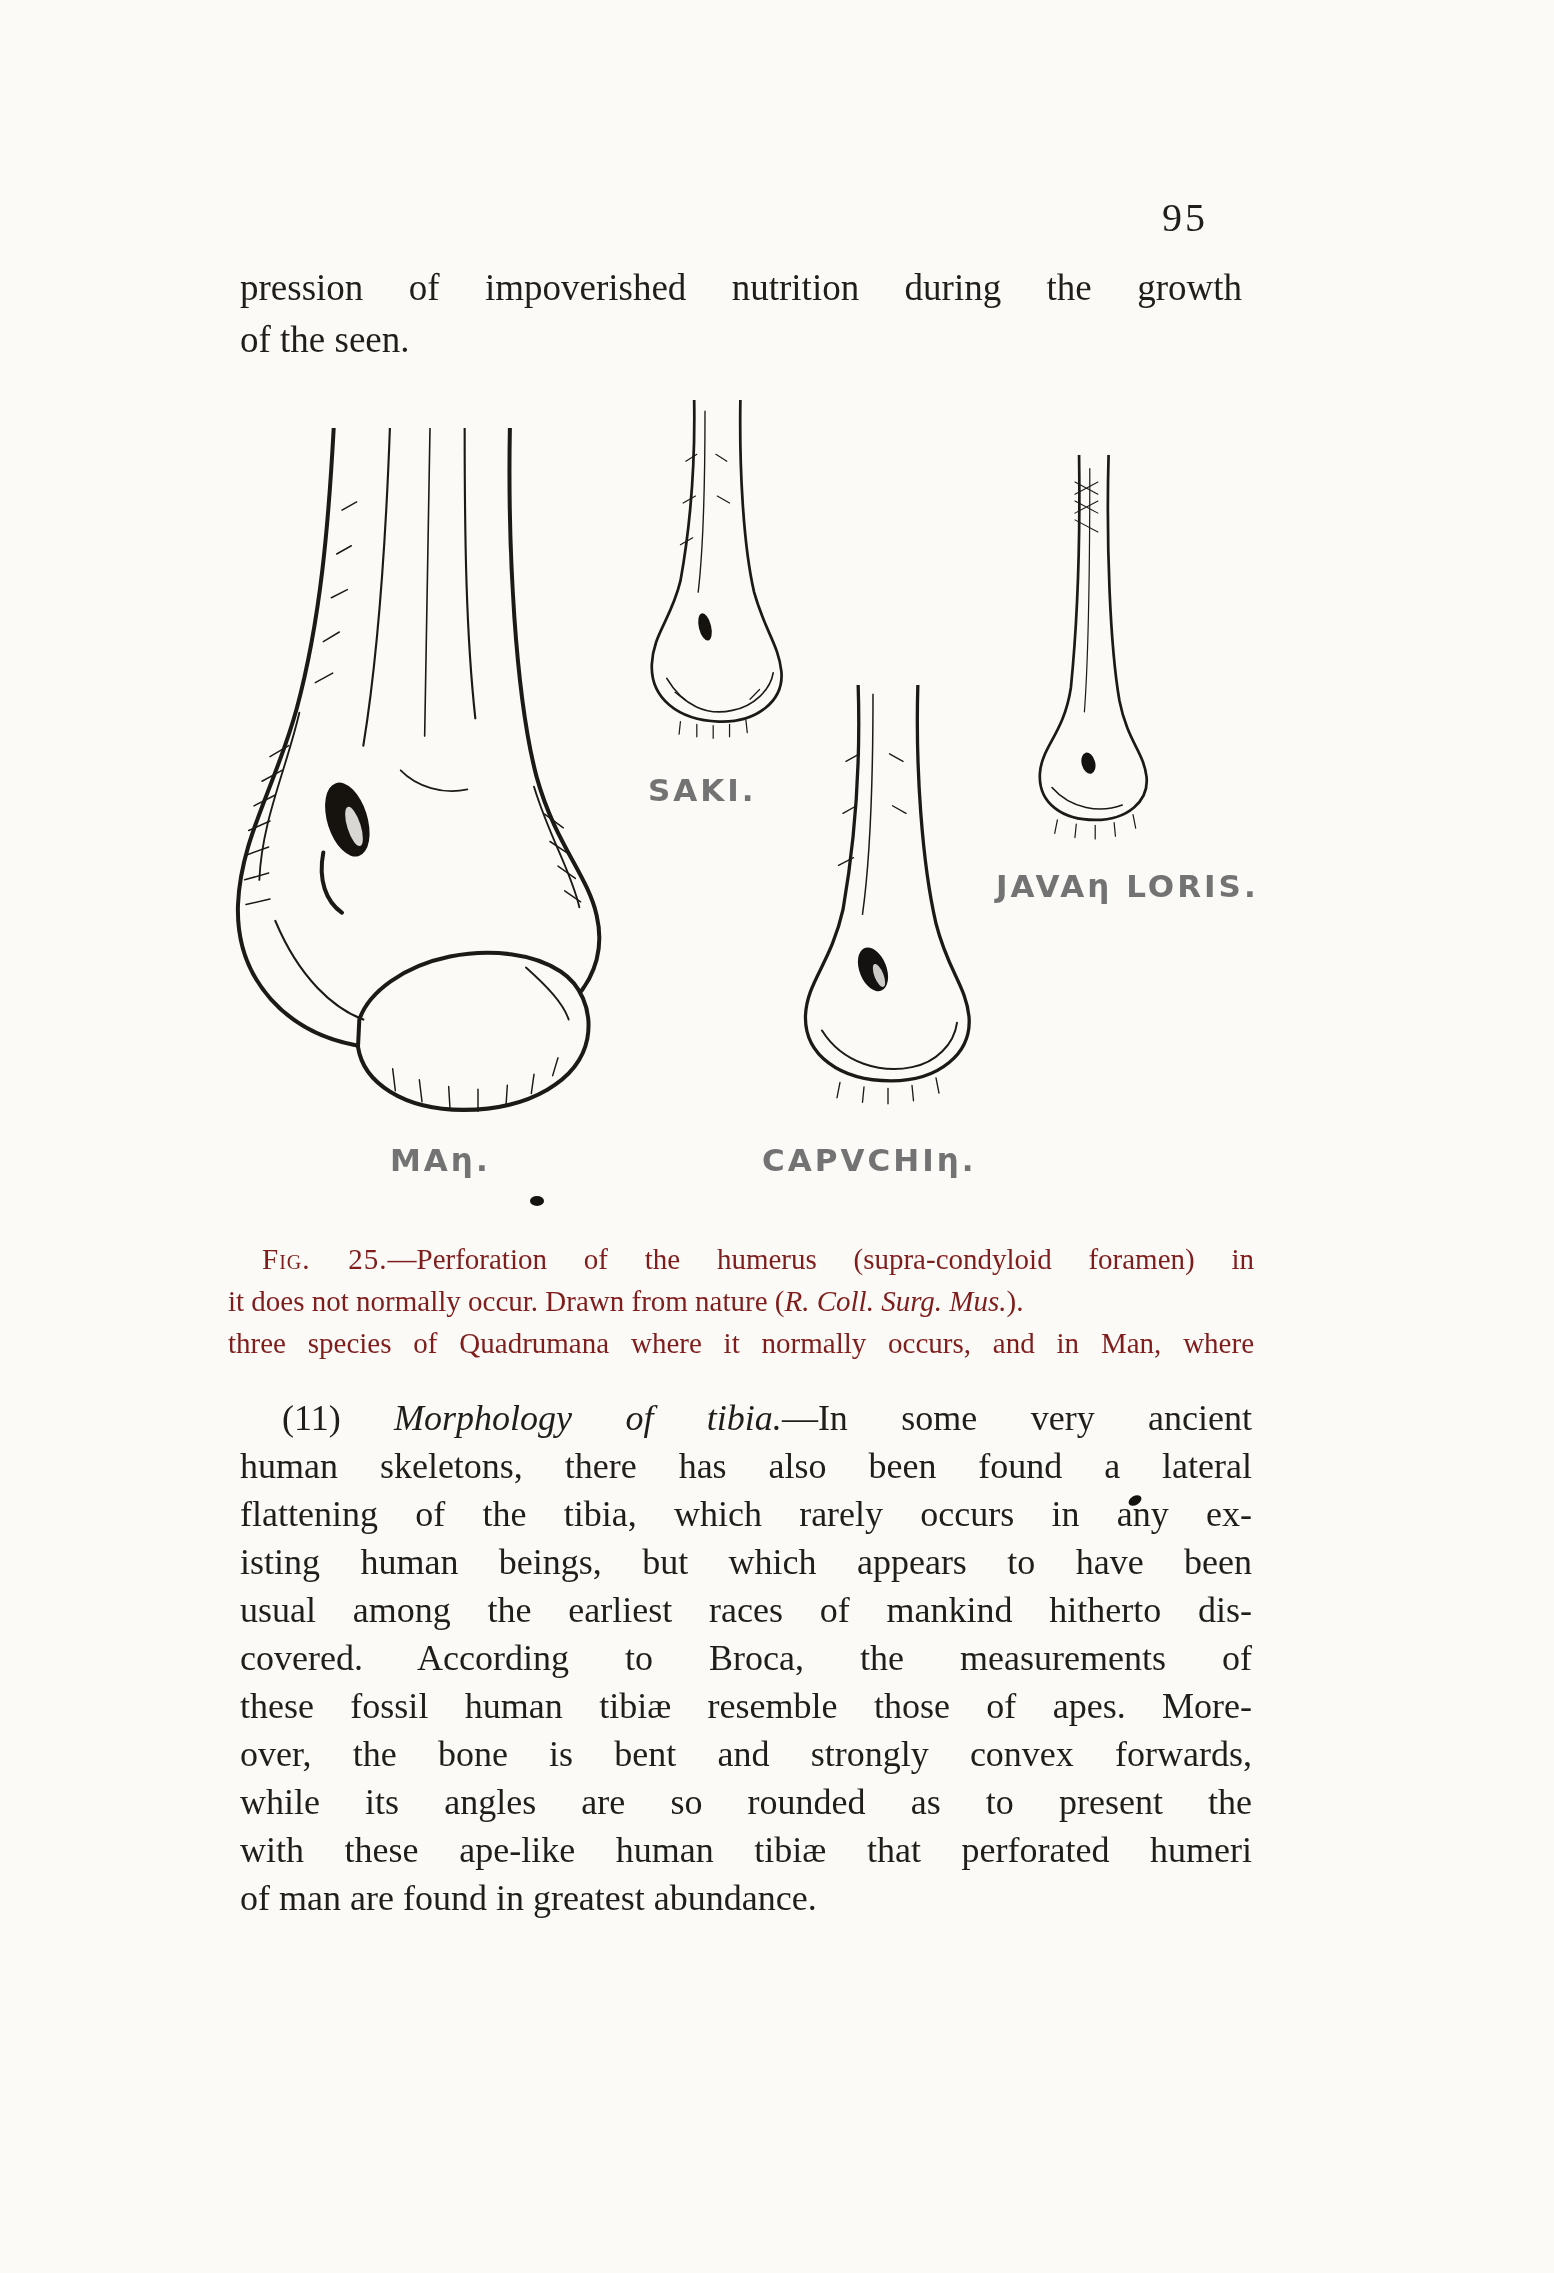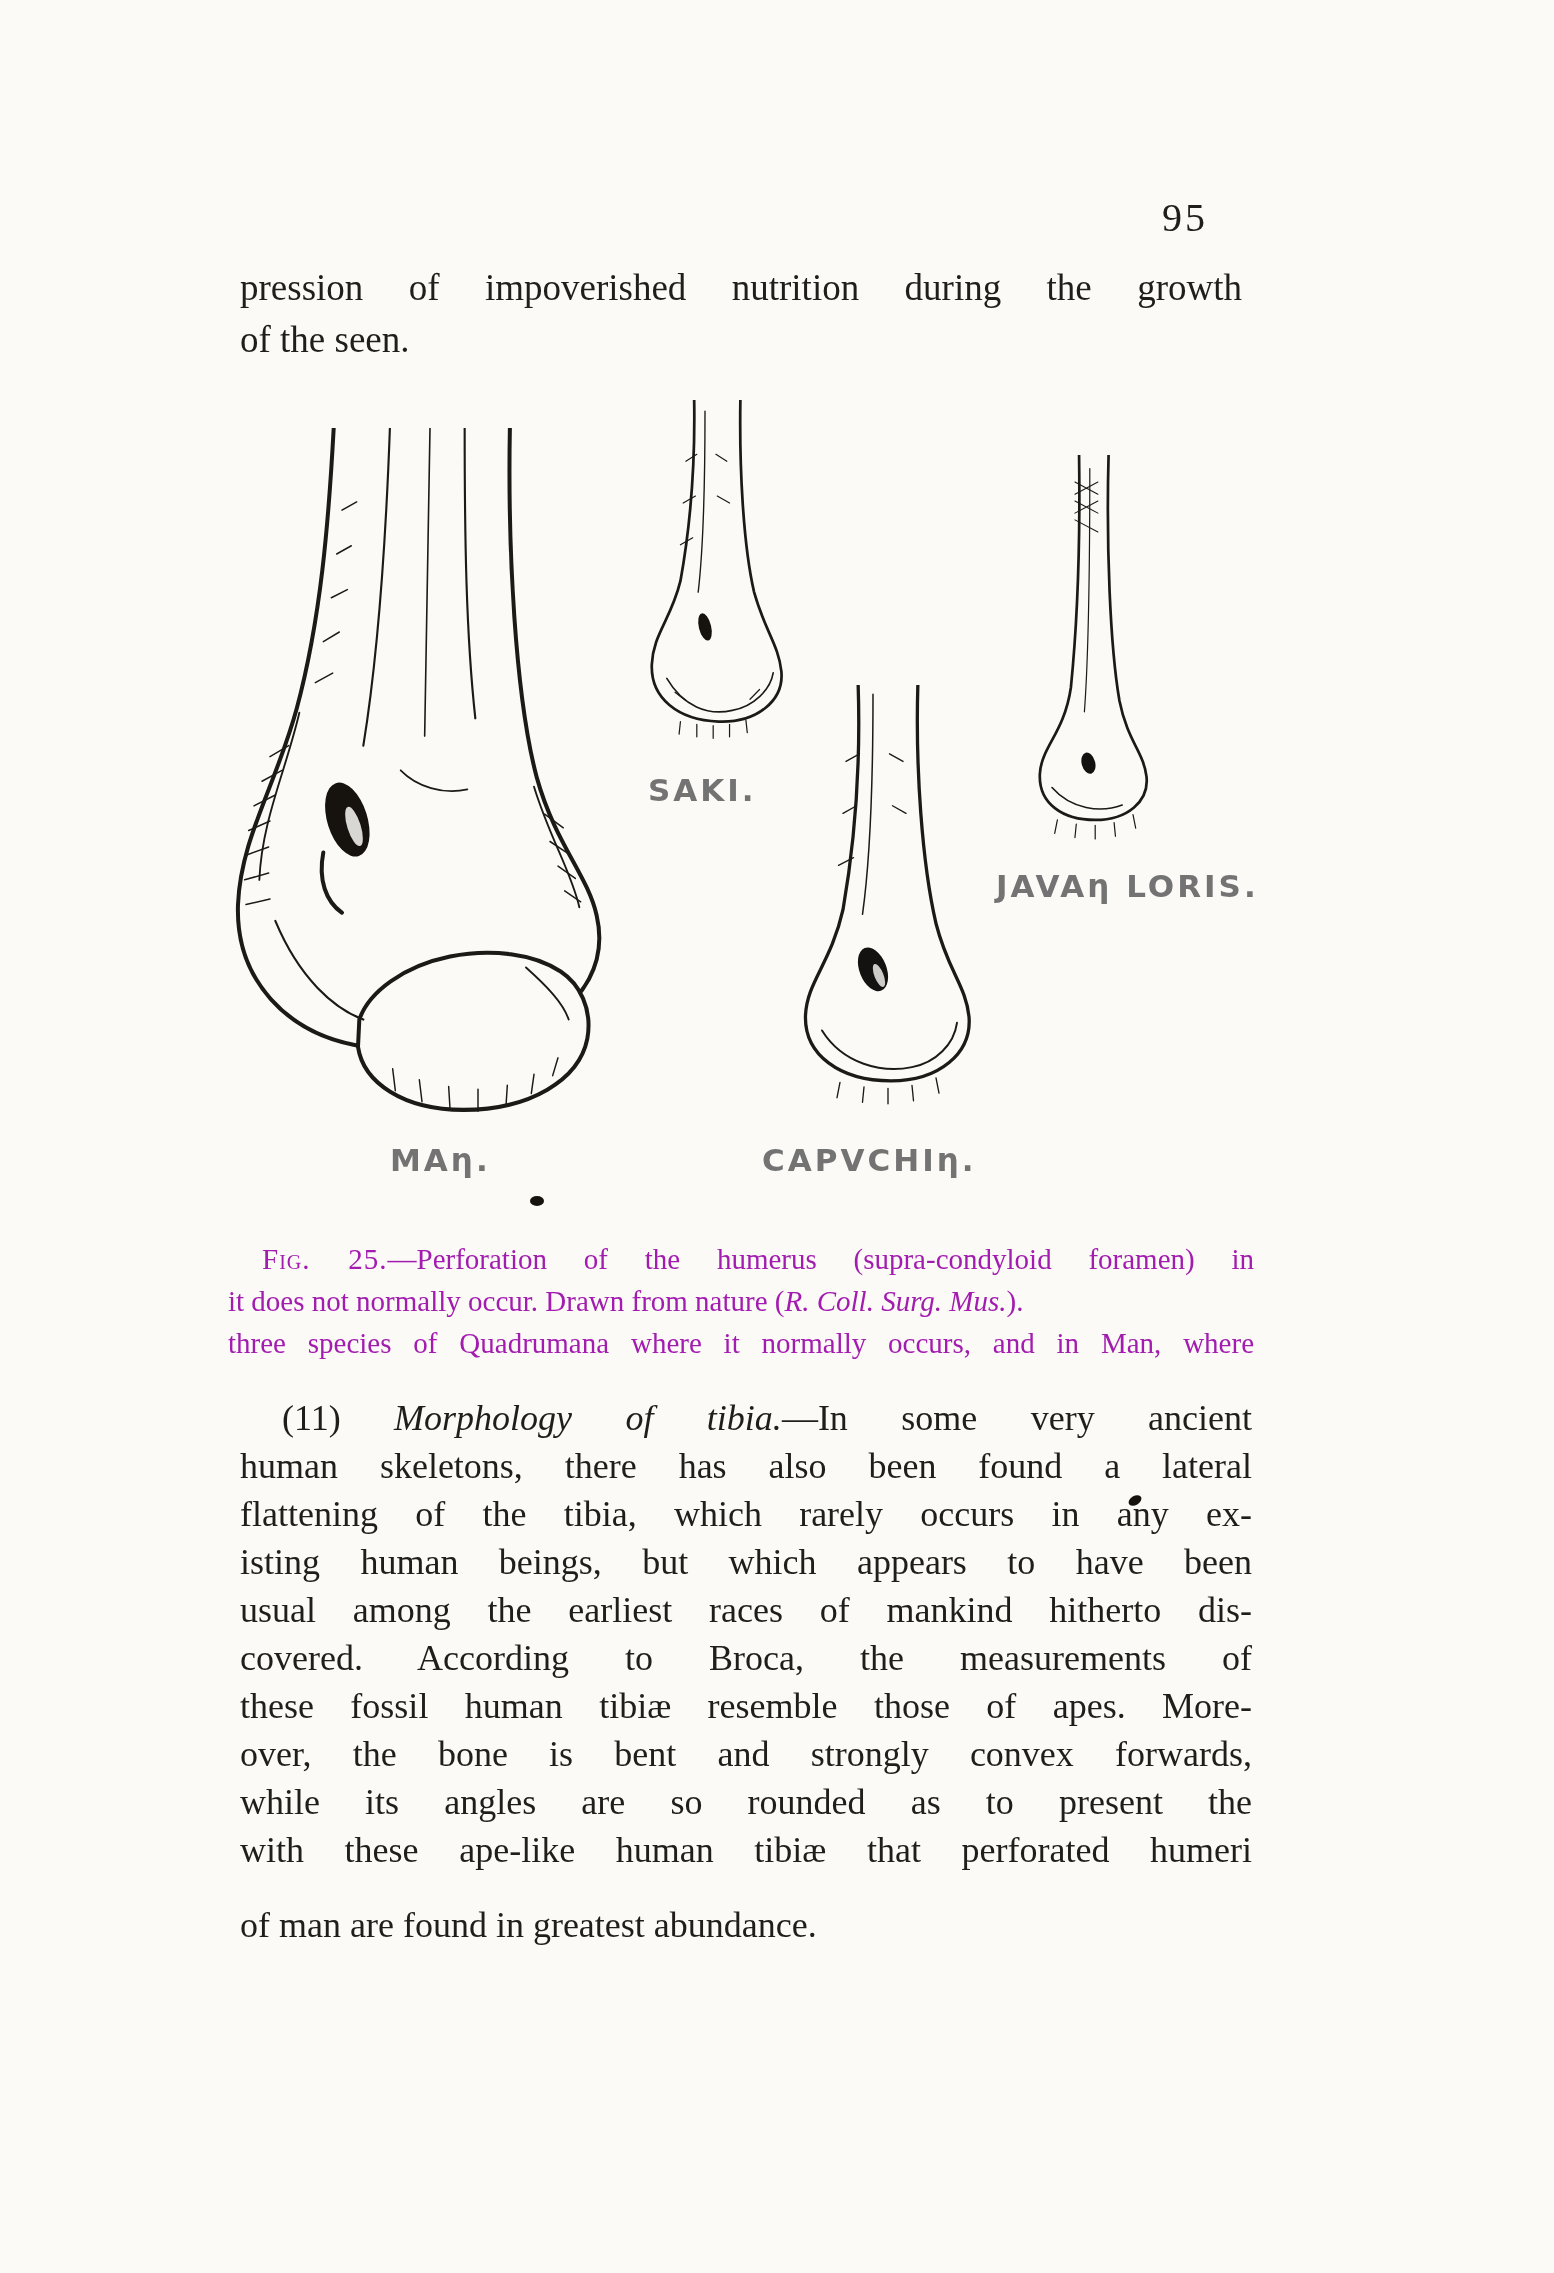--- a/index.html
+++ b/index.html
@@ -24,32 +24,32 @@
   .line { white-space:nowrap; }
   .just { text-align:justify; text-align-last:justify; }
   .figure { position:absolute; left:200px; top:400px; width:1180px; height:840px; }
   .bone { position:absolute; }
   .fig-label {
     position:absolute; font-family:"DejaVu Sans",sans-serif;
     font-weight:700; font-size:31px; letter-spacing:3px; color:#737373;
   }
   .caption {
     position:absolute; left:228px; top:1238px; width:1026px;
-    font-size:29px; line-height:42px; color:#a21caf;
+    font-size:29px; line-height:42px; color:#7f1d1d;
   }
   .caption .indent { text-indent:34px; }
   .smallcaps { font-variant:small-caps; letter-spacing:1px; }
   .italic { font-style:italic; }
   .body-text {
     position:absolute; left:240px; top:1394px; width:1012px;
     font-size:36px; line-height:48px;
   }
   .body-text .line { text-align:justify; text-align-last:justify; }
   .body-text .line.first { text-indent:42px; }
-  .body-text .line.last { text-align-last:left;margin-top:27px; }
+  .body-text .line.last { text-align-last:left; }
   .ink-dot { position:absolute; background:#16120e; border-radius:50%; }
 </style>
 </head>
 <body>
 
 <div class="page">
 
   <div class="page-number">95</div>
 
   <div class="intro">

